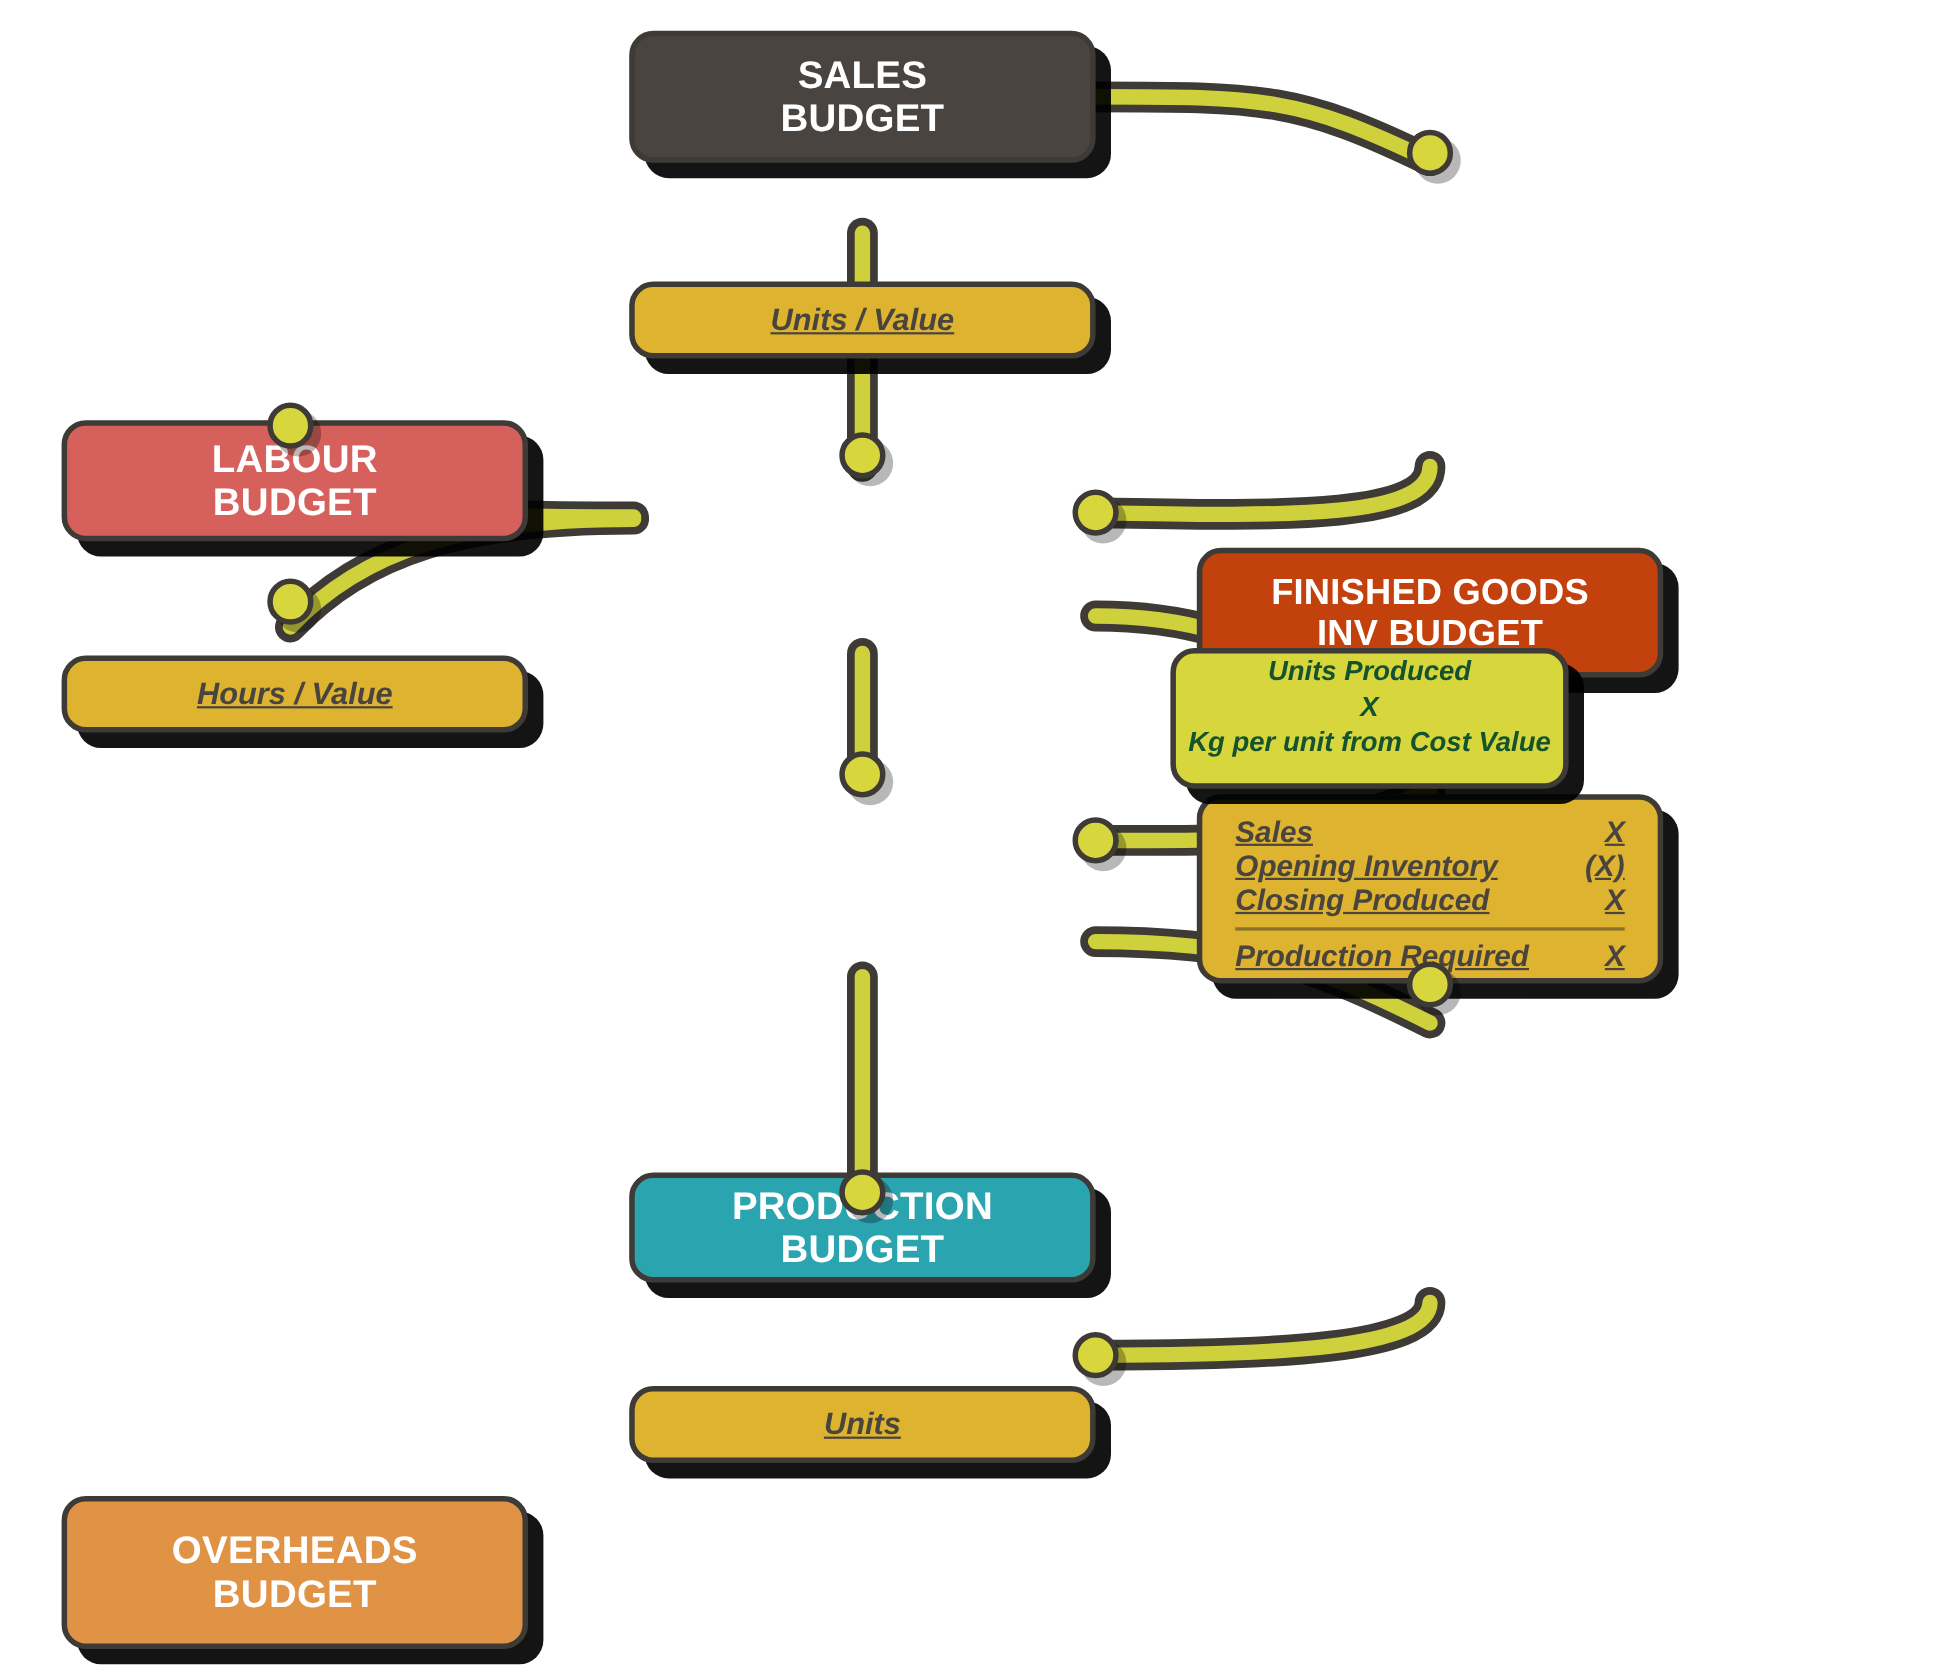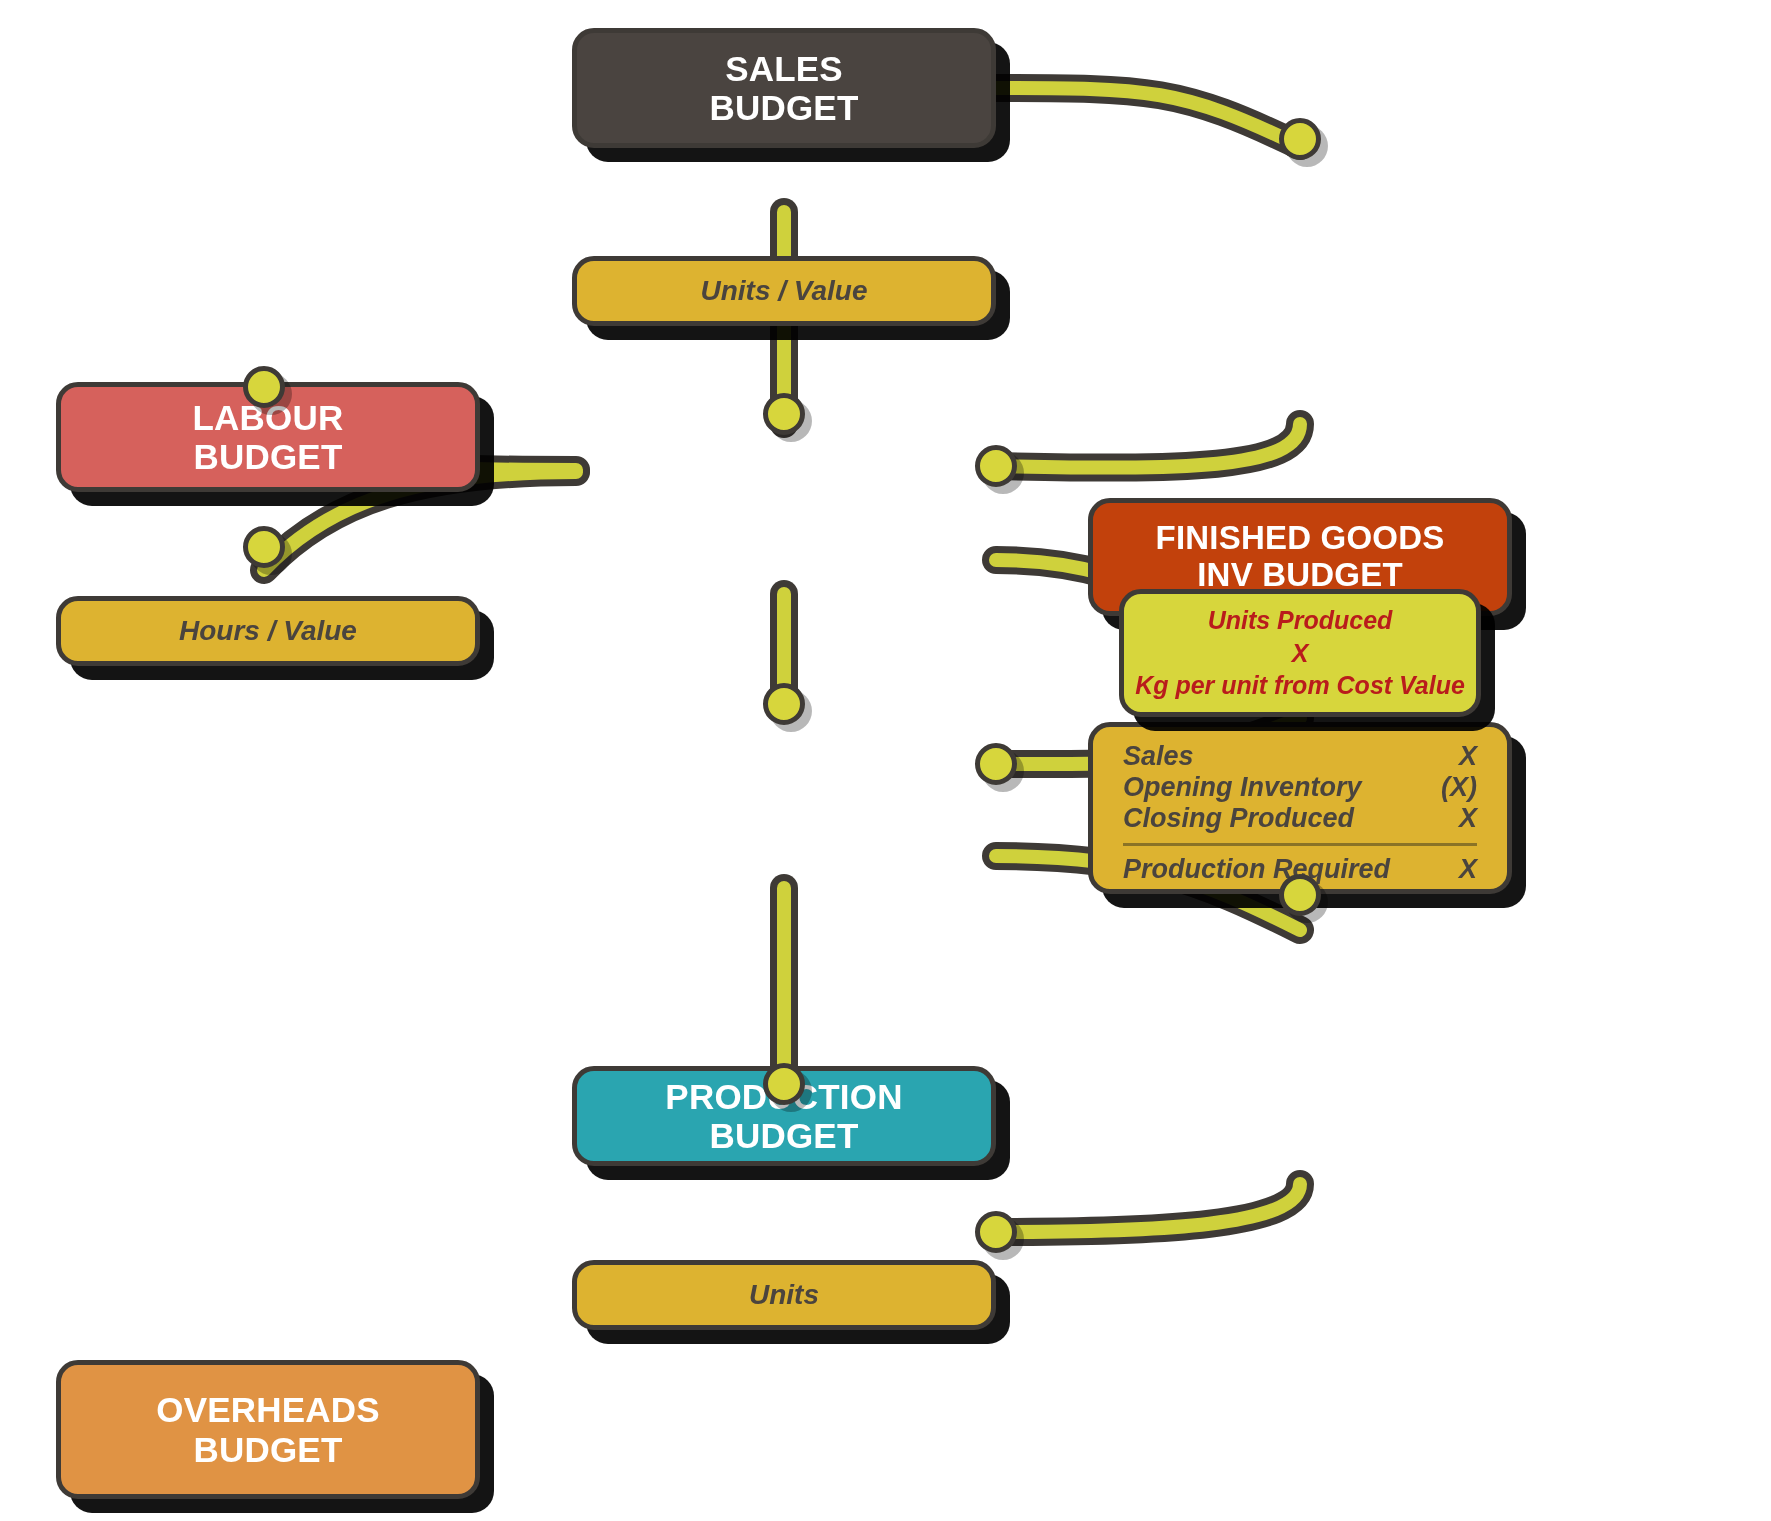--- a/index.html
+++ b/index.html
@@ -33,20 +33,21 @@
     border-radius: 22px;
     background: #ddb330;
     color: #4a443e;
     font-weight: bold;
     font-style: italic;
     text-align: center;
     display: flex; align-items: center; justify-content: center;
     box-shadow: 14px 14px 0 0 rgba(0,0,0,0.92);
     position: relative;
     margin-top: -6px;
+    text-decoration: underline;
   }
   .sub.rows {
     display: block;
     padding: 14px 30px 16px 30px;
     text-align: left;
   }
   .rowline {
     display: flex; justify-content: space-between; align-items: baseline;
     font-style: italic; font-weight: bold; color:#4a443e;
   }
@@ -61,25 +62,25 @@
   #labour-sub   { left:56px;  top:308px; width:424px; height:70px;  font-size:28px; }
 
   #fg-head      { left:1088px; top:140px; width:424px; height:118px; background:#c2410c; font-size:33px; }
   #fg-sub       { left:1088px; top:252px; width:424px; height:172px; font-size:27px; }
 
   #prod-head    { left:572px; top:424px; width:424px; height:100px; background:#2aa5b0; font-size:35px; }
   #prod-sub     { left:572px; top:524px; width:424px; height:70px;  font-size:28px; }
 
   #over-head    { left:56px;  top:554px; width:424px; height:139px; background:#e09344; font-size:35px; }
 
-  #units-note   { left:1119px; top:589px; width:362px; height:128px;
+  #units-note   { left:1064px; top:589px; width:362px; height:128px;
                   background:#d7d63c; border:5px solid #3e3a36; border-radius:22px;
                   box-shadow:14px 14px 0 0 rgba(0,0,0,0.92);
-                  display:flex; flex-direction:column; align-items:center; justify-content:center;
-                  font-style:italic; font-weight:bold; color:#b91c1c; font-size:25px; line-height:1.3; padding:0 10px; }
+                  display:flex; flex-direction:column; align-items:center; 
+                  font-style:italic; font-weight:bold; color:#14532d; font-size:25px; line-height:1.3; padding:0 10px; }
 
   
   #footer {
     position:absolute; left:22px; top:1278px; width:1727px; height:62px;
     background:#4a4440; z-index:4;
     display:flex; align-items:center; justify-content:flex-end;
     padding-right:26px;
   }
   #brand { font-size:29px; font-weight:bold; font-style:italic; letter-spacing:0.5px; }
   #brand .b1 { color:#2aa5b0; }

